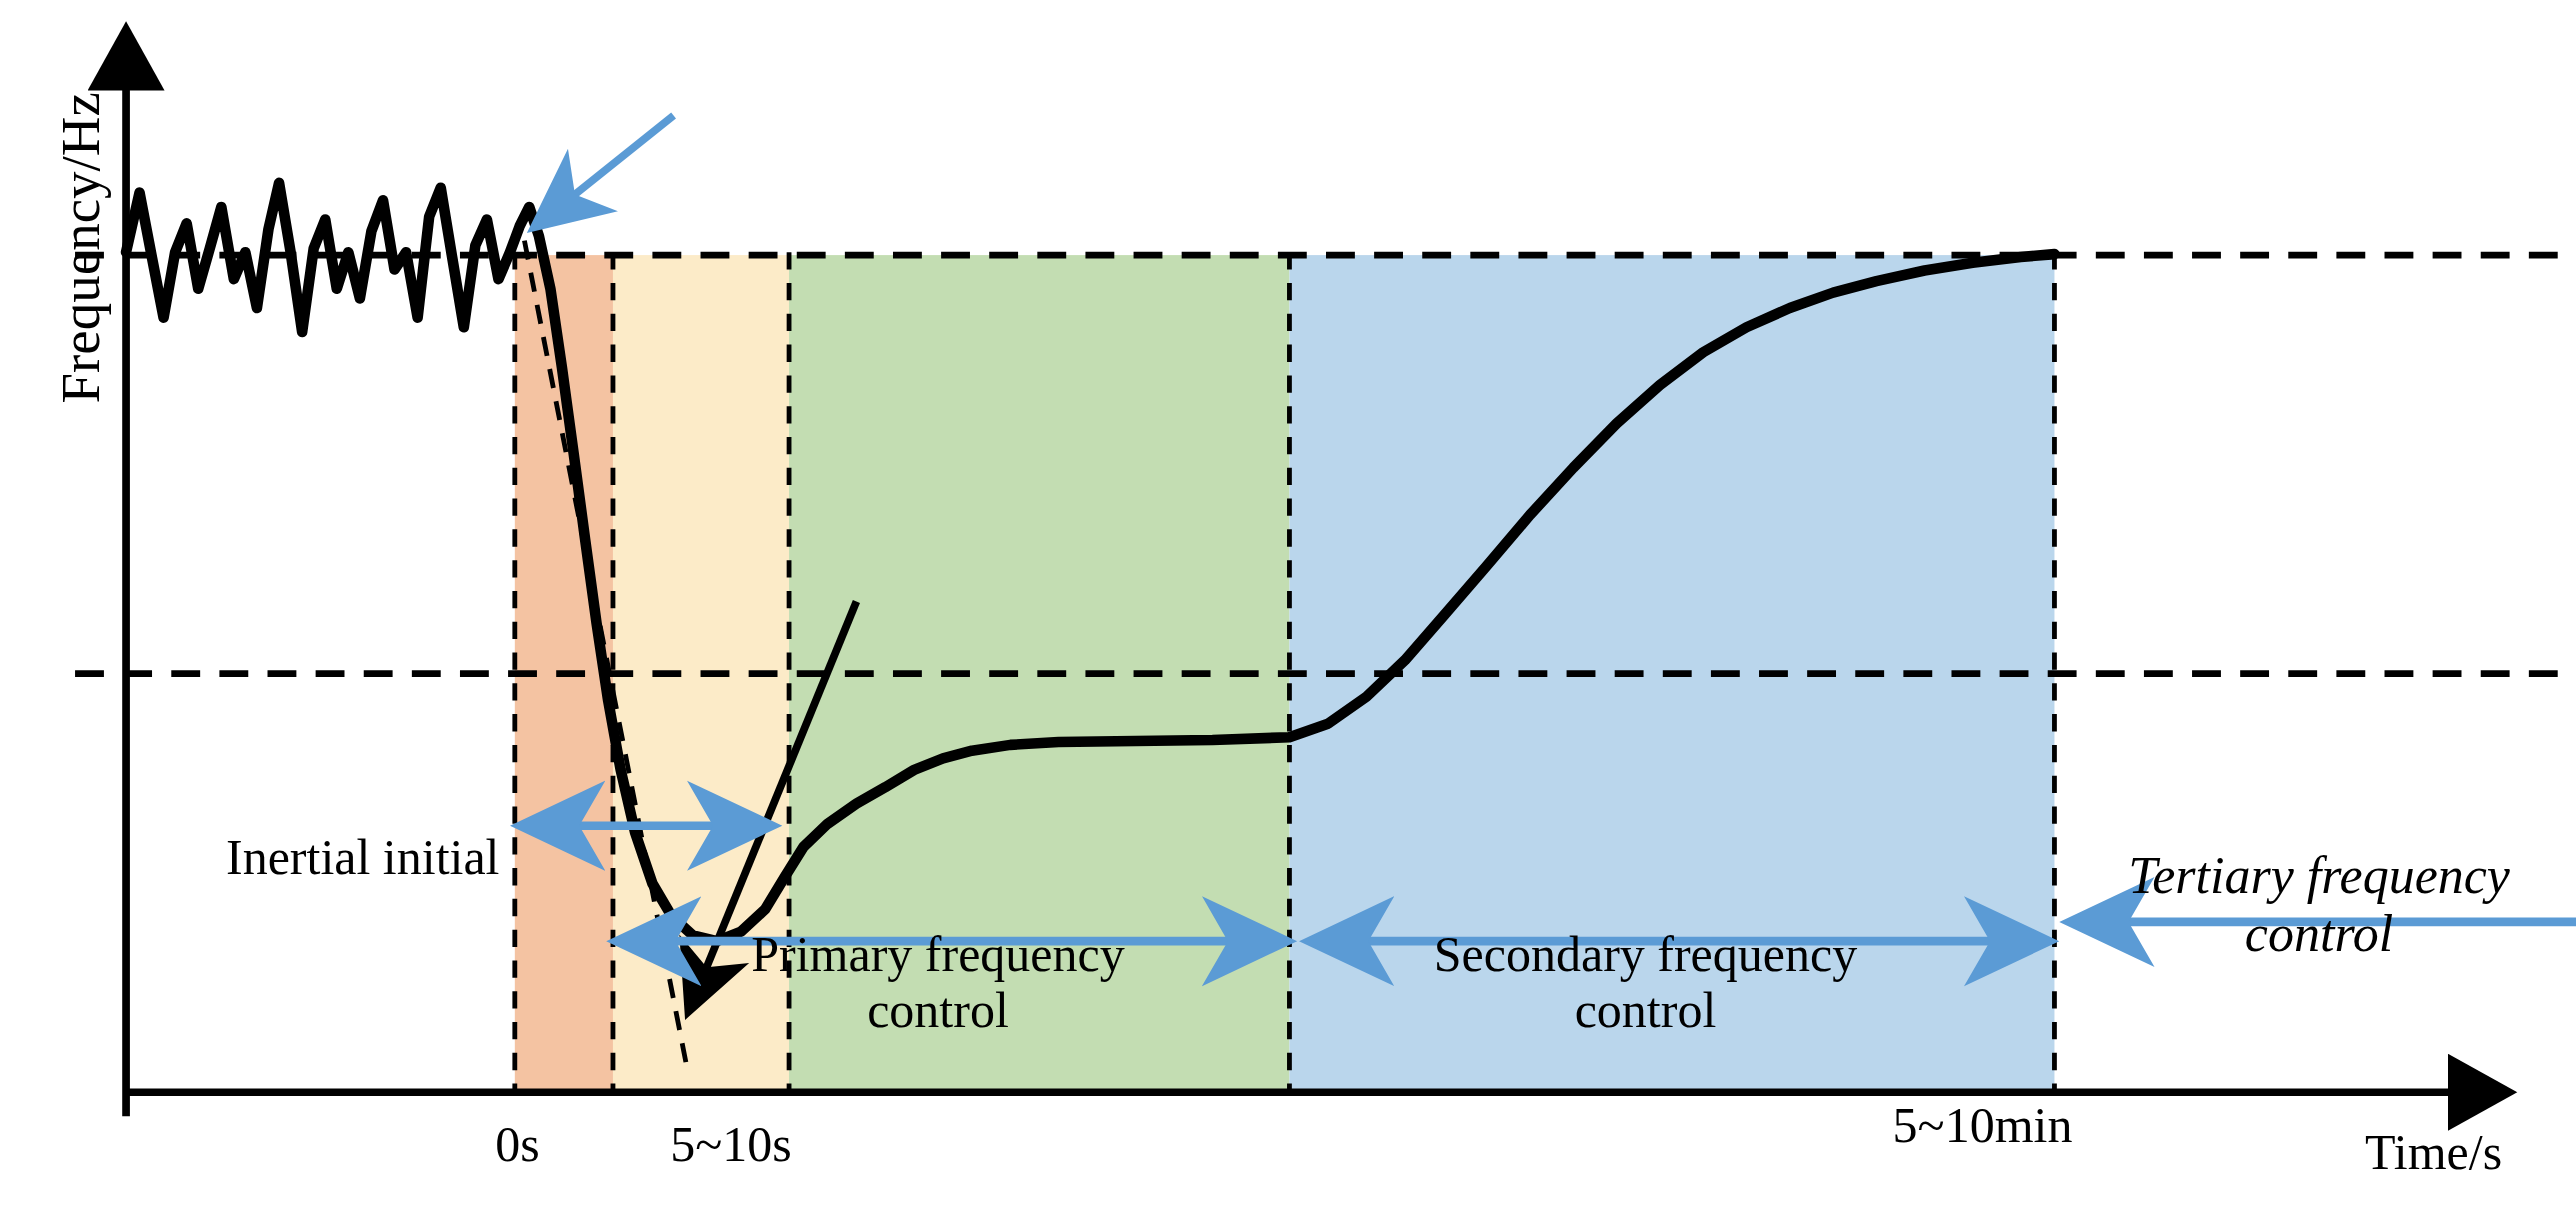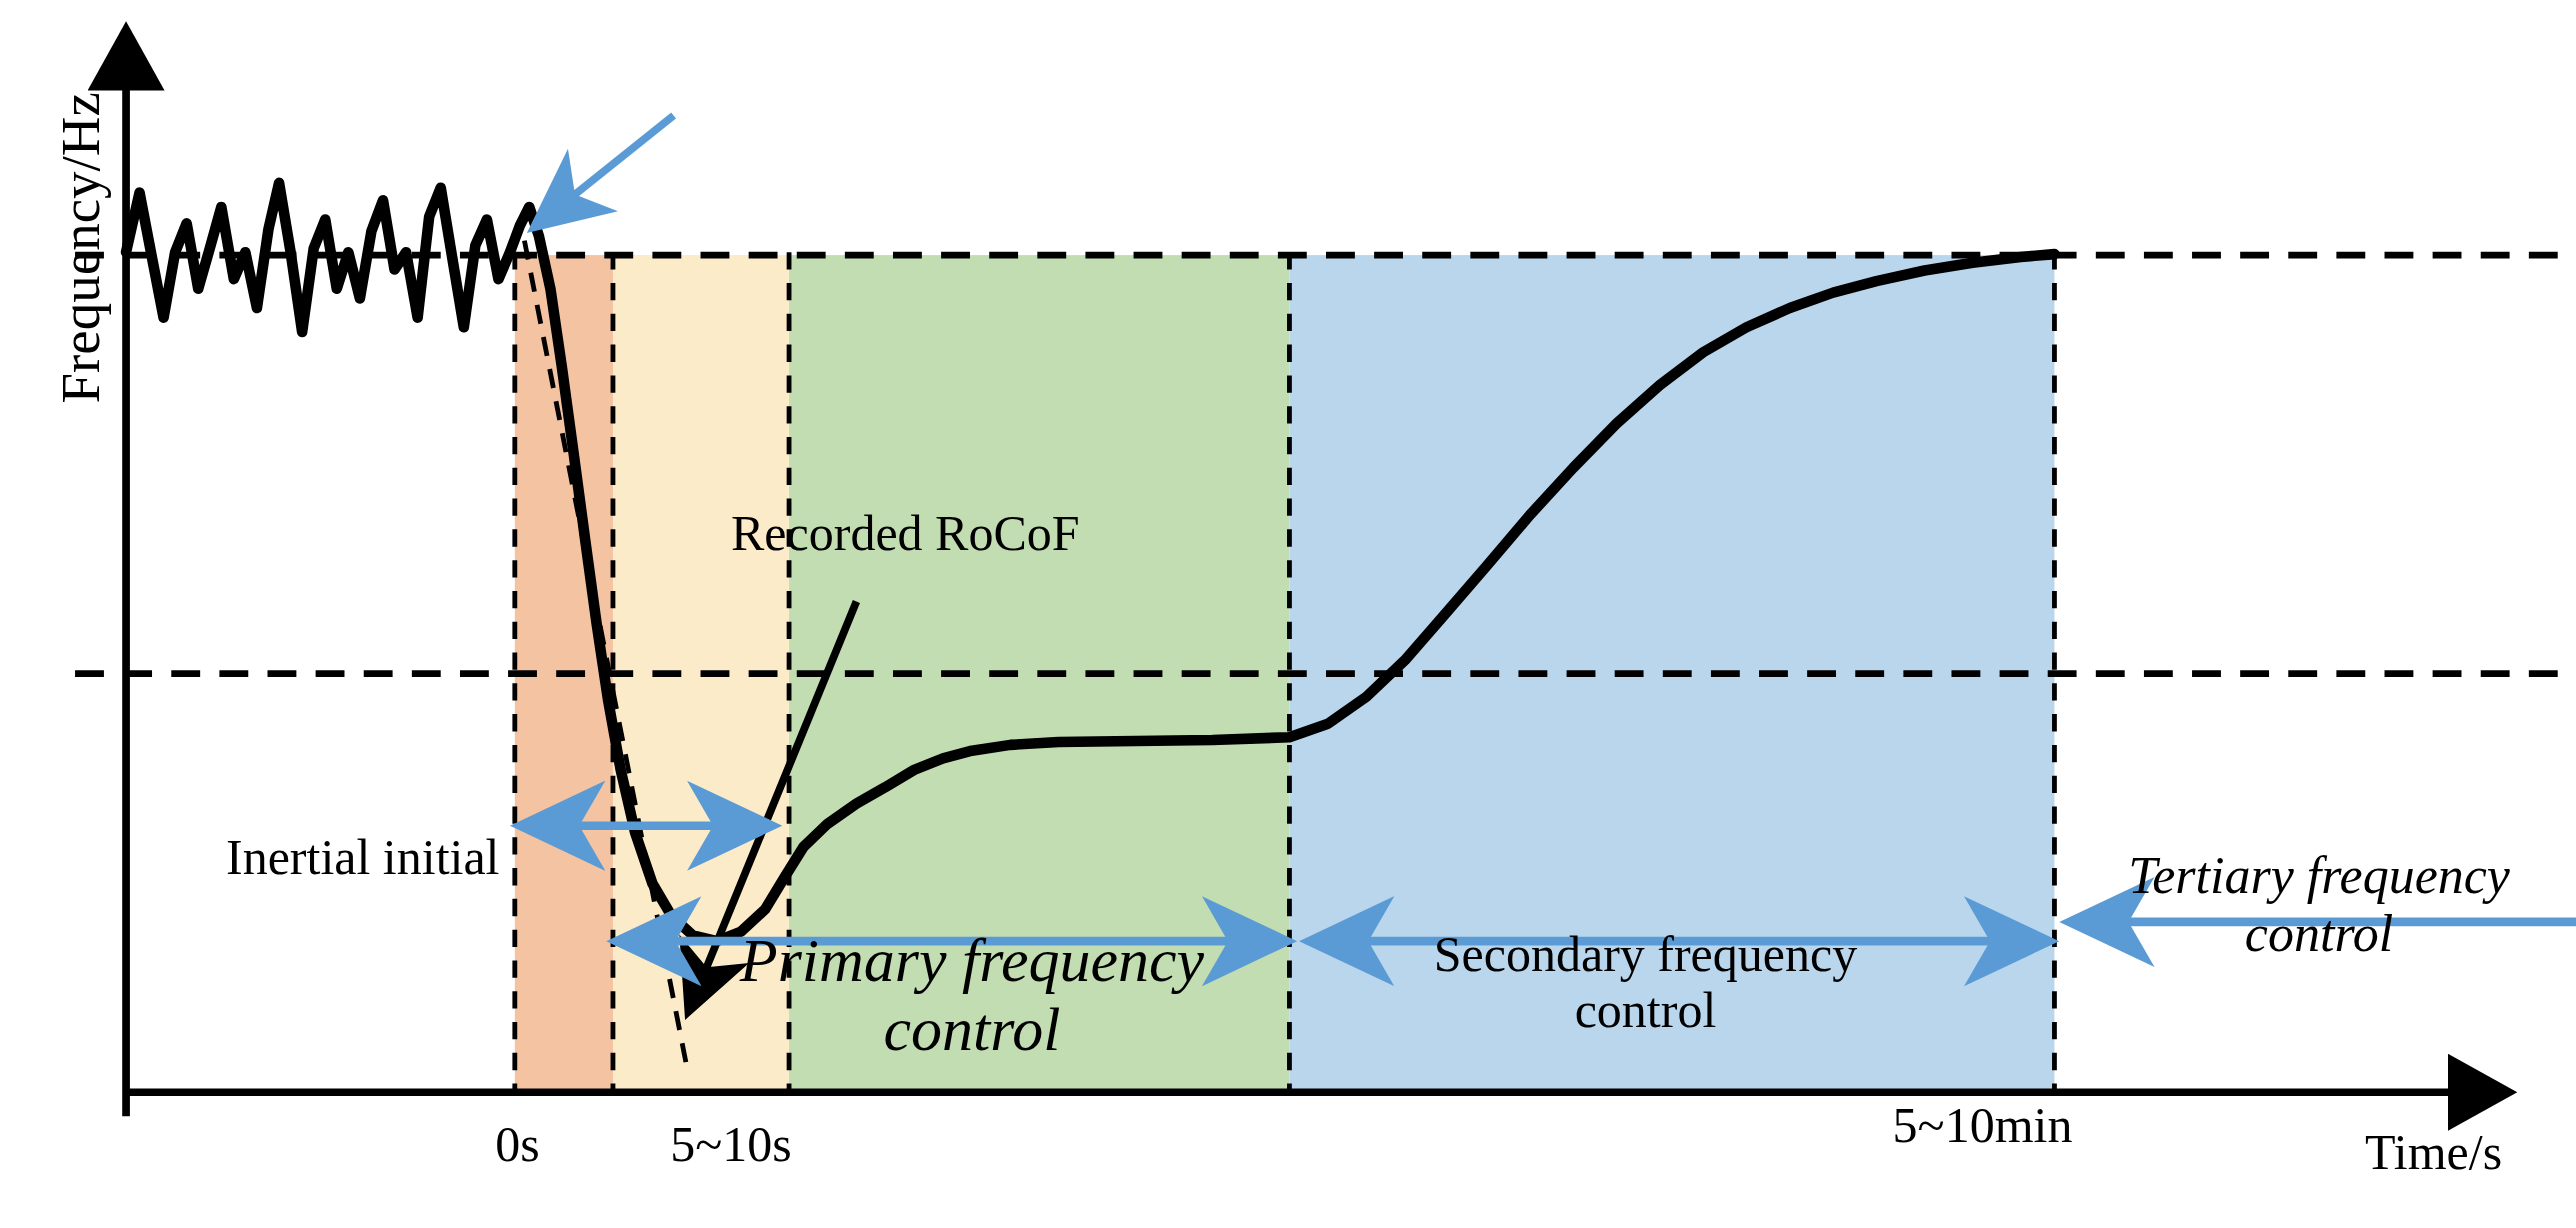--- a/index.html
+++ b/index.html
@@ -11,21 +11,21 @@
   #title{left:616px;top:5.8px;width:1078px;font-size:55px;}
   #ylab{left:-189px;top:217px;width:539px;font-size:55px;text-align:center;
         transform:rotate(-90deg);}
   #xlab{left:2329px;top:1124px;font-size:50px;margin-left:36px;}
   #t0{left:460px;top:1116px;width:115px;font-size:50px;text-align:center;}
   #t1{left:635px;top:1116px;width:192px;font-size:50px;}
   #t2{left:1107px;top:1116px;width:250px;font-size:50px;}
   #t3{left:1838px;top:1097px;width:289px;font-size:50px;}
   #rocof{left:731px;top:505px;width:500px;font-size:50px;}
   #inert{left:226px;top:829px;width:597px;font-size:50px;}
-  #prim{left:693px;top:926px;width:558px;font-size:62px;font-style:italic;}
+  #prim{left:659px;top:926px;width:558px;font-size:50px;}
   #sec{left:1347px;top:926px;width:597px;font-size:50px;}
   #tert{left:2064px;top:847px;width:510px;font-size:52px;font-style:italic;}
 </style>
 </head>
 <body>
 
 <div id="stage">
 
   <svg class="layer" viewBox="0 0 2677 1277">
     <defs>
@@ -92,21 +92,20 @@
 
 
   <div class="lbl" id="ylab">Frequency/Hz</div>
 
   <div class="lbl" id="xlab">Time/s</div>
 
   <div class="lbl ctr" id="t0">0s</div>
   <div class="lbl ctr" id="t1">5~10s</div>
   <div class="lbl ctr" id="t3">5~10min</div>
 
-  <div class="lbl" id="rocof">Recorded RoCoF</div>
   <div class="lbl" id="inert">Inertial initial</div>
   <div class="lbl ctr" id="prim">Primary frequency
 control</div>
   <div class="lbl ctr" id="sec">Secondary frequency
 control</div>
   <div class="lbl ctr" id="tert">Tertiary frequency
 control</div>
 
 </div>
 

